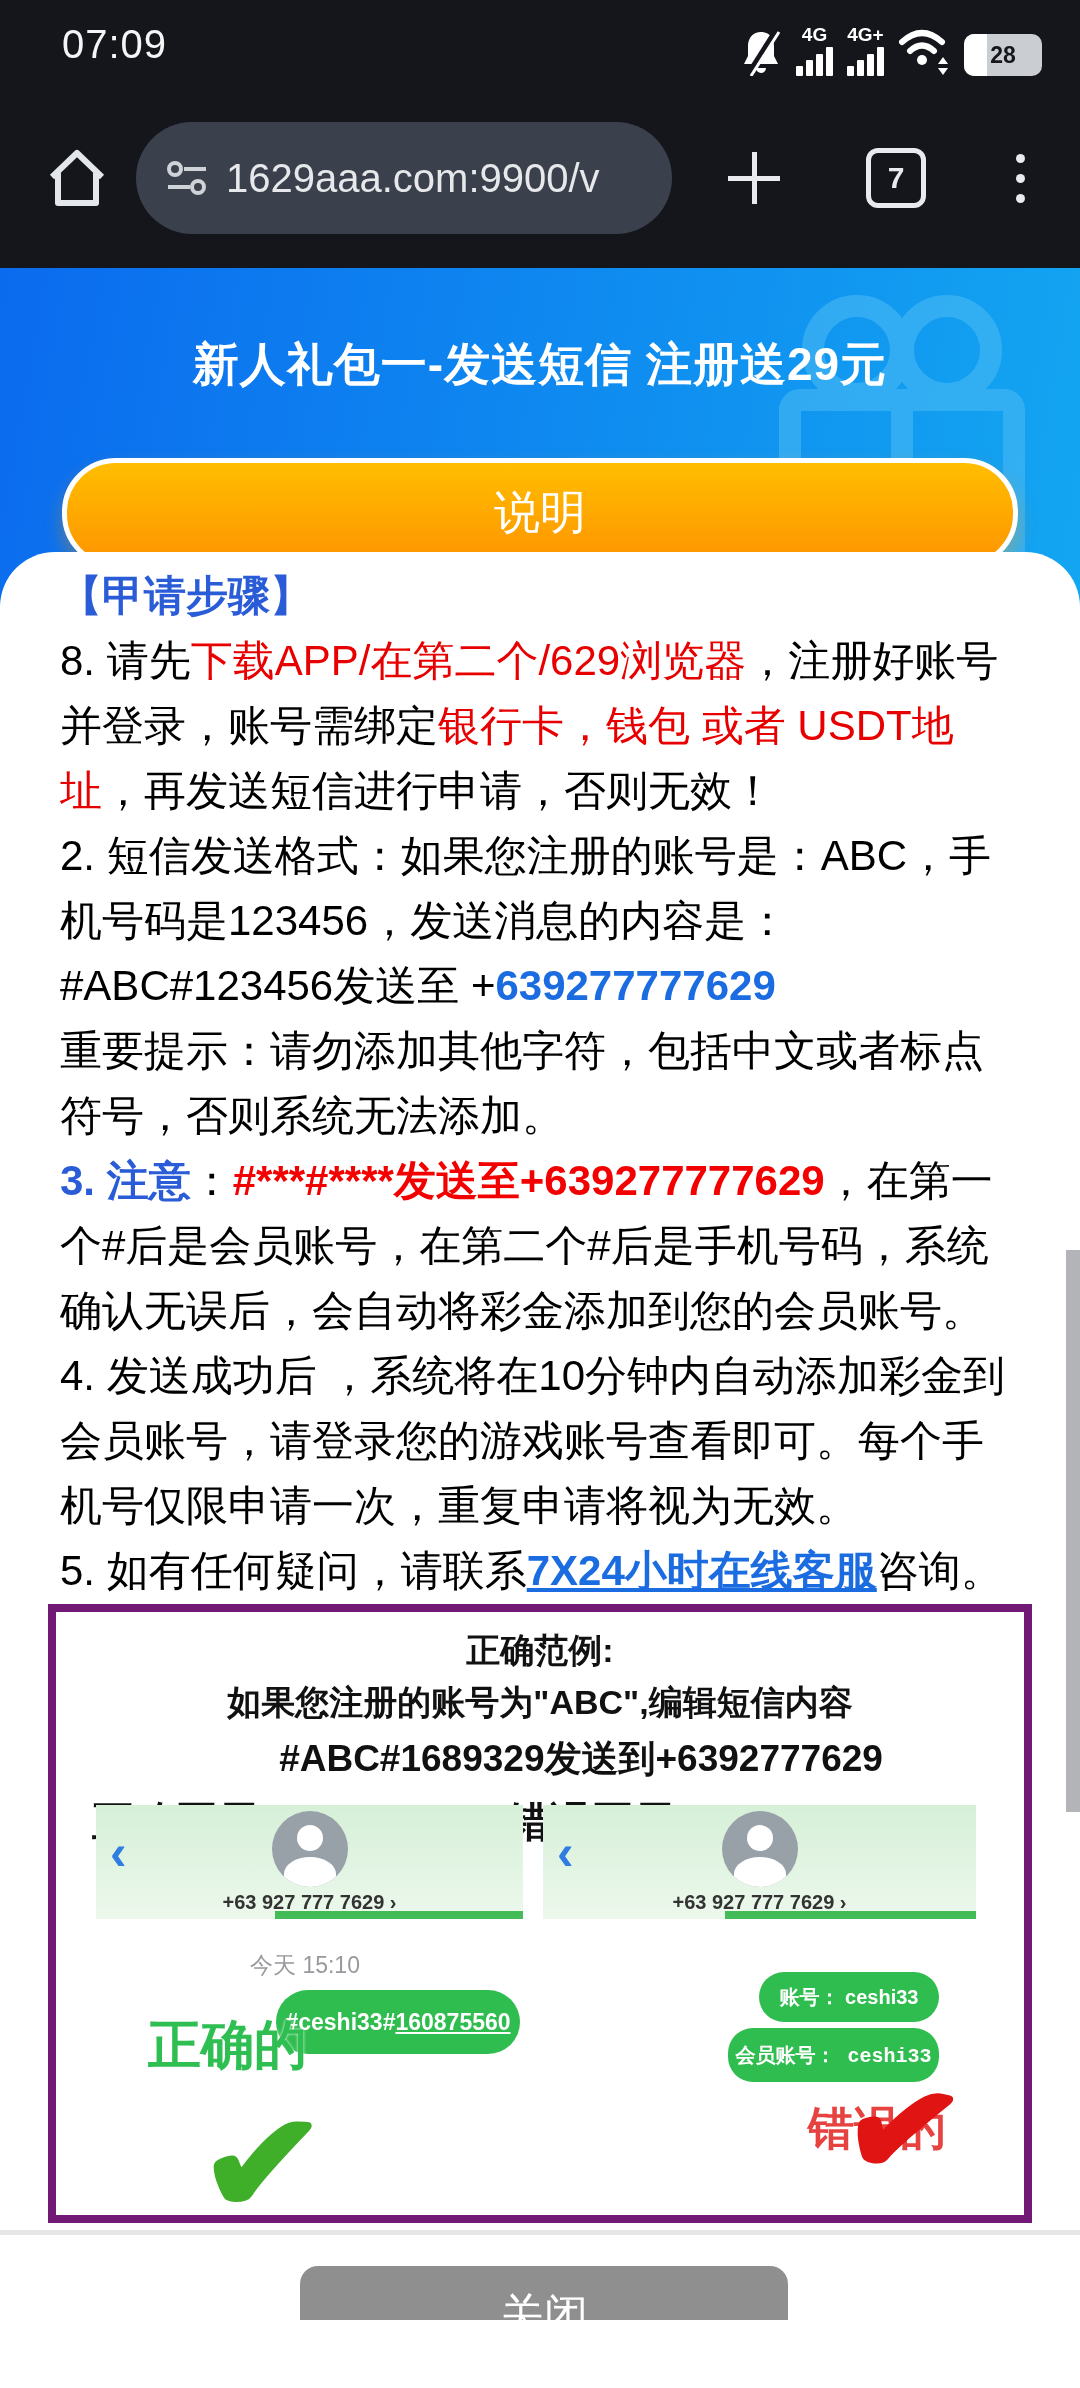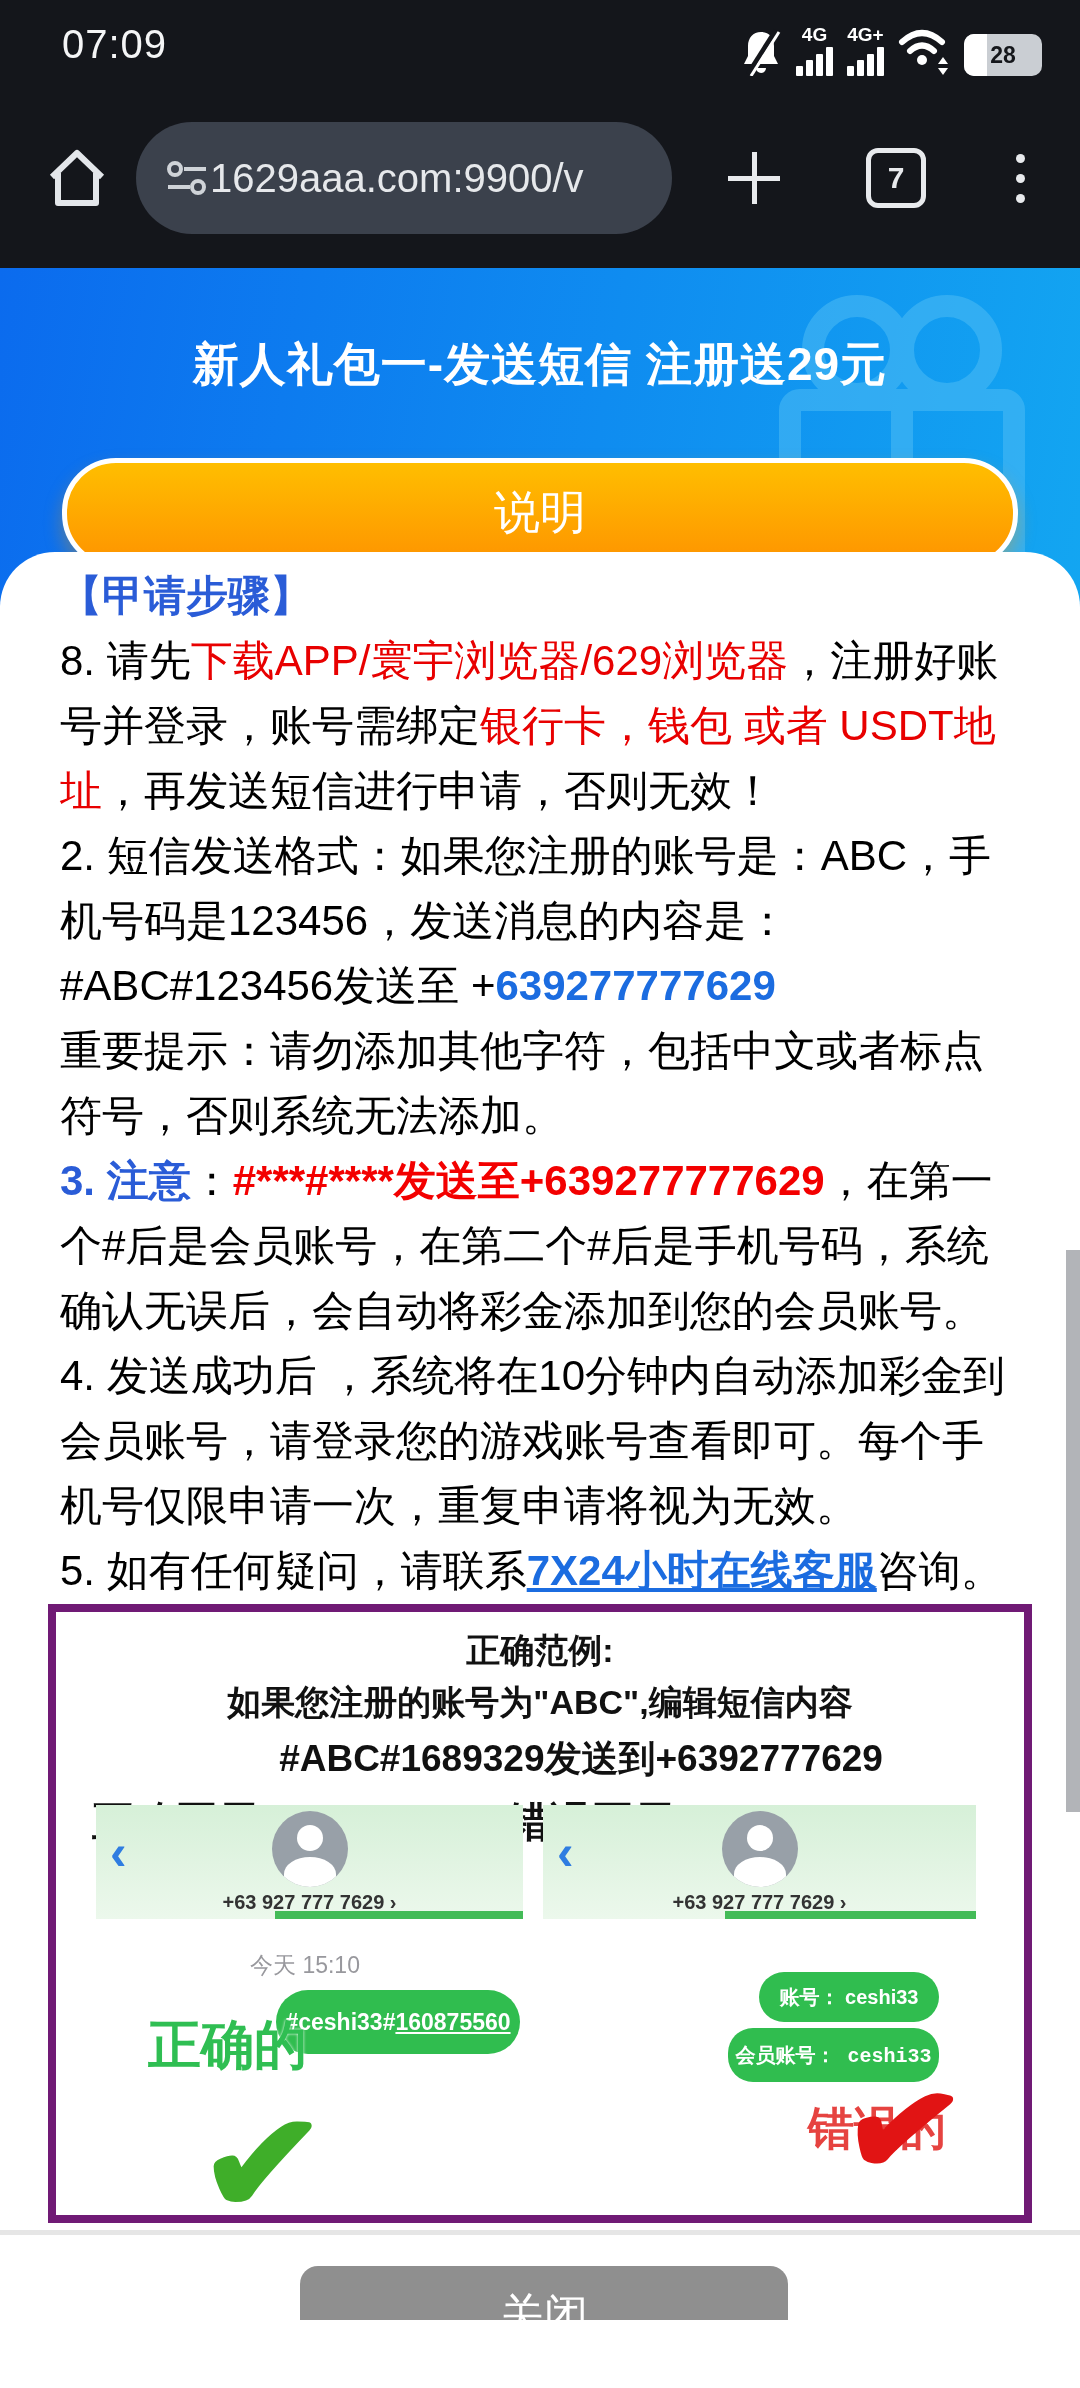--- a/index.html
+++ b/index.html
@@ -16,21 +16,21 @@
   .bars{display:flex;align-items:flex-end;gap:3px;height:30px;margin-top:2px;}
   .bars i{display:block;width:7px;background:#fff;border-radius:1px;}
   .battery{width:78px;height:42px;border-radius:10px;background:#caced3;overflow:hidden;display:flex;align-items:center;position:relative;}
   .battery .fill{position:absolute;left:0;top:0;bottom:0;width:30%;background:#ffffff;}
   .battery .pct{position:relative;width:100%;text-align:center;font-size:23px;font-weight:700;color:#15171b;}
 
   .toolbar{position:absolute;top:88px;left:0;width:1080px;height:180px;display:flex;align-items:center;}
   .homeicon{margin-left:42px;width:70px;height:70px;}
   .urlpill{margin-left:24px;width:536px;height:112px;border-radius:56px;background:#3b414c;display:flex;align-items:center;}
   .tuneicon{margin-left:28px;width:46px;height:46px;flex:none;}
-  .urltext{font-size:40px;color:#e6e8eb;white-space:nowrap;overflow:hidden;}
+  .urltext{margin-left:16px;font-size:40px;color:#e6e8eb;white-space:nowrap;overflow:hidden;}
   .plus{margin-left:56px;width:52px;height:52px;position:relative;}
   .plus:before,.plus:after{content:"";position:absolute;background:#e8eaed;}
   .plus:before{left:24px;top:0;width:5px;height:52px;}
   .plus:after{left:0;top:24px;width:52px;height:5px;}
   .tabbox{margin-left:86px;width:50px;height:50px;border:5px solid #e8eaed;border-radius:12px;
           display:flex;align-items:center;justify-content:center;font-size:30px;font-weight:700;color:#e8eaed;}
   .menudots{margin-left:90px;display:flex;flex-direction:column;gap:11px;}
   .menudots i{width:9px;height:9px;border-radius:50%;background:#e8eaed;}
 
   
@@ -181,21 +181,21 @@
     <div class="hero-title">新人礼包一-发送短信 注册送29元</div>
     <div class="explain-btn">
       <span>说明</span>
     </div>
   </div>
 
   <div class="card"></div>
 
   <div class="content">
     <div><span class="sg-bluehead">【甲请步骤】</span></div>
-    <div><span class="sg-plain">8. 请先</span><span class="sg-red">下载APP/寰宇浏览器/629浏览器</span><span class="sg-plain">，注册好账号并登录，账号需绑定</span><span class="sg-red">银行卡，钱包 或者 USDT地址</span><span class="sg-plain">，再发送短信进行申请，否则无效！</span></div>
+    <div><span class="sg-plain">8. 请先</span><span class="sg-red">下载APP/在第二个/629浏览器</span><span class="sg-plain">，注册好账号并登录，账号需绑定</span><span class="sg-red">银行卡，钱包 或者 USDT地址</span><span class="sg-plain">，再发送短信进行申请，否则无效！</span></div>
     <div><span class="sg-plain">2. 短信发送格式：如果您注册的账号是：ABC，手机号码是123456，发送消息的内容是：#ABC#123456发送至 </span><span class="sg-plain">+</span><span class="sg-blue">639277777629</span></div>
     <div><span class="sg-plain">重要提示：请勿添加其他字符，包括中文或者标点符号，否则系统无法添加。</span></div>
     <div><span class="sg-bluehead">3. 注意</span><span class="sg-plain">：</span><span class="sg-redbold">#***#****发送至+639277777629</span><span class="sg-plain">，在第一个#后是会员账号，在第二个#后是手机号码，系统确认无误后，会自动将彩金添加到您的会员账号。</span></div>
     <div><span class="sg-plain">4. 发送成功后 ，系统将在10分钟内自动添加彩金到会员账号，请登录您的游戏账号查看即可。每个手机号仅限申请一次，重复申请将视为无效。</span></div>
     <div><span class="sg-plain">5. 如有任何疑问，请联系</span><span class="sg-link">7X24小时在线客服</span><span class="sg-plain">咨询。</span></div>
   </div>
 
   <div class="exbox">
     <div class="ex-title">正确范例:</div>
     <div class="ex-sub">如果您注册的账号为"ABC",编辑短信内容</div>

